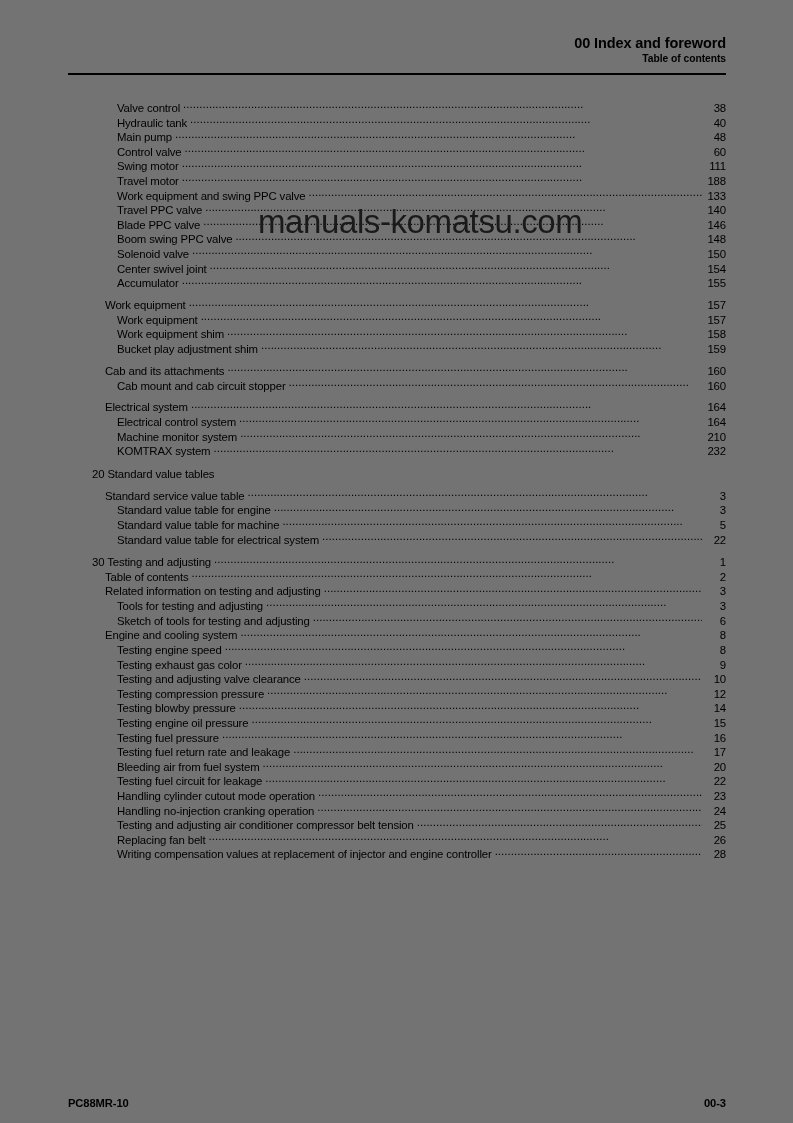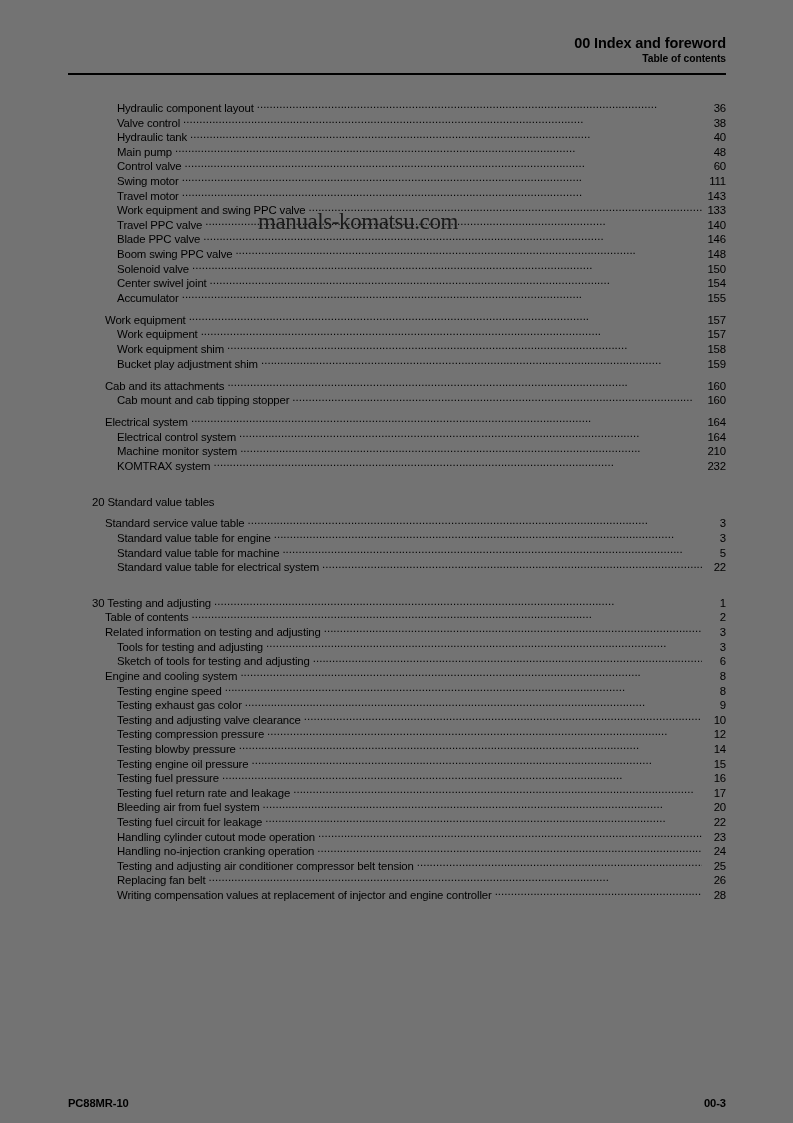--- a/index.html
+++ b/index.html
@@ -98,34 +98,34 @@
 
   
   .lvl-0 { padding-left: 24px; }
   .lvl-1 { padding-left: 37px; }
   .lvl-2 { padding-left: 49px; }
 
   
   .toc-row.noleader .leader { visibility: hidden; }
   .toc-row.noleader .pageno { visibility: hidden; }
 
-  .gap-before { margin-top: 21px; align-items: center; }
+  .gap-before { margin-top: 8px; }
   .gap-small  { margin-top: 7.3px; }
 
   
   .watermark {
     position: absolute;
     left: 258px;
     top: 208px;
-    font-size: 23px;
+    font-size: 33px;
     line-height: 27px;
     color: #1a1a1a;
     letter-spacing: -0.4px;
     white-space: nowrap;
-    font-family: Liberation Serif, serif;
+    font-family: Liberation Sans, sans-serif;
   }
 
   
   .footer {
     position: absolute;
     left: 68px;
     top: 1097px;
     width: 658px;
     display: flex;
     justify-content: space-between;
@@ -140,25 +140,20 @@
 <div class="page">
 
   <div class="page-header">
     <div class="header-title">00 Index and foreword</div>
     <div class="header-subtitle">Table of contents</div>
   </div>
   <div class="header-rule"></div>
 
   <div class="toc" id="toc-list">
       <div class="toc-row lvl-2">
-        <span class="label">Hydraulic component layout</span>
-        <span class="leader"></span>
-        <span class="pageno">36</span>
-      </div>
-      <div class="toc-row lvl-2">
         <span class="label">Valve control</span>
         <span class="leader"></span>
         <span class="pageno">38</span>
       </div>
       <div class="toc-row lvl-2">
         <span class="label">Hydraulic tank</span>
         <span class="leader"></span>
         <span class="pageno">40</span>
       </div>
       <div class="toc-row lvl-2">
@@ -172,21 +167,21 @@
         <span class="pageno">60</span>
       </div>
       <div class="toc-row lvl-2">
         <span class="label">Swing motor</span>
         <span class="leader"></span>
         <span class="pageno">111</span>
       </div>
       <div class="toc-row lvl-2">
         <span class="label">Travel motor</span>
         <span class="leader"></span>
-        <span class="pageno">143</span>
+        <span class="pageno">188</span>
       </div>
       <div class="toc-row lvl-2">
         <span class="label">Work equipment and swing PPC valve</span>
         <span class="leader"></span>
         <span class="pageno">133</span>
       </div>
       <div class="toc-row lvl-2">
         <span class="label">Travel PPC valve</span>
         <span class="leader"></span>
         <span class="pageno">140</span>
@@ -235,21 +230,21 @@
         <span class="label">Bucket play adjustment shim</span>
         <span class="leader"></span>
         <span class="pageno">159</span>
       </div>
       <div class="toc-row lvl-1 gap-small">
         <span class="label">Cab and its attachments</span>
         <span class="leader"></span>
         <span class="pageno">160</span>
       </div>
       <div class="toc-row lvl-2">
-        <span class="label">Cab mount and cab tipping stopper</span>
+        <span class="label">Cab mount and cab circuit stopper</span>
         <span class="leader"></span>
         <span class="pageno">160</span>
       </div>
       <div class="toc-row lvl-1 gap-small">
         <span class="label">Electrical system</span>
         <span class="leader"></span>
         <span class="pageno">164</span>
       </div>
       <div class="toc-row lvl-2">
         <span class="label">Electrical control system</span>

